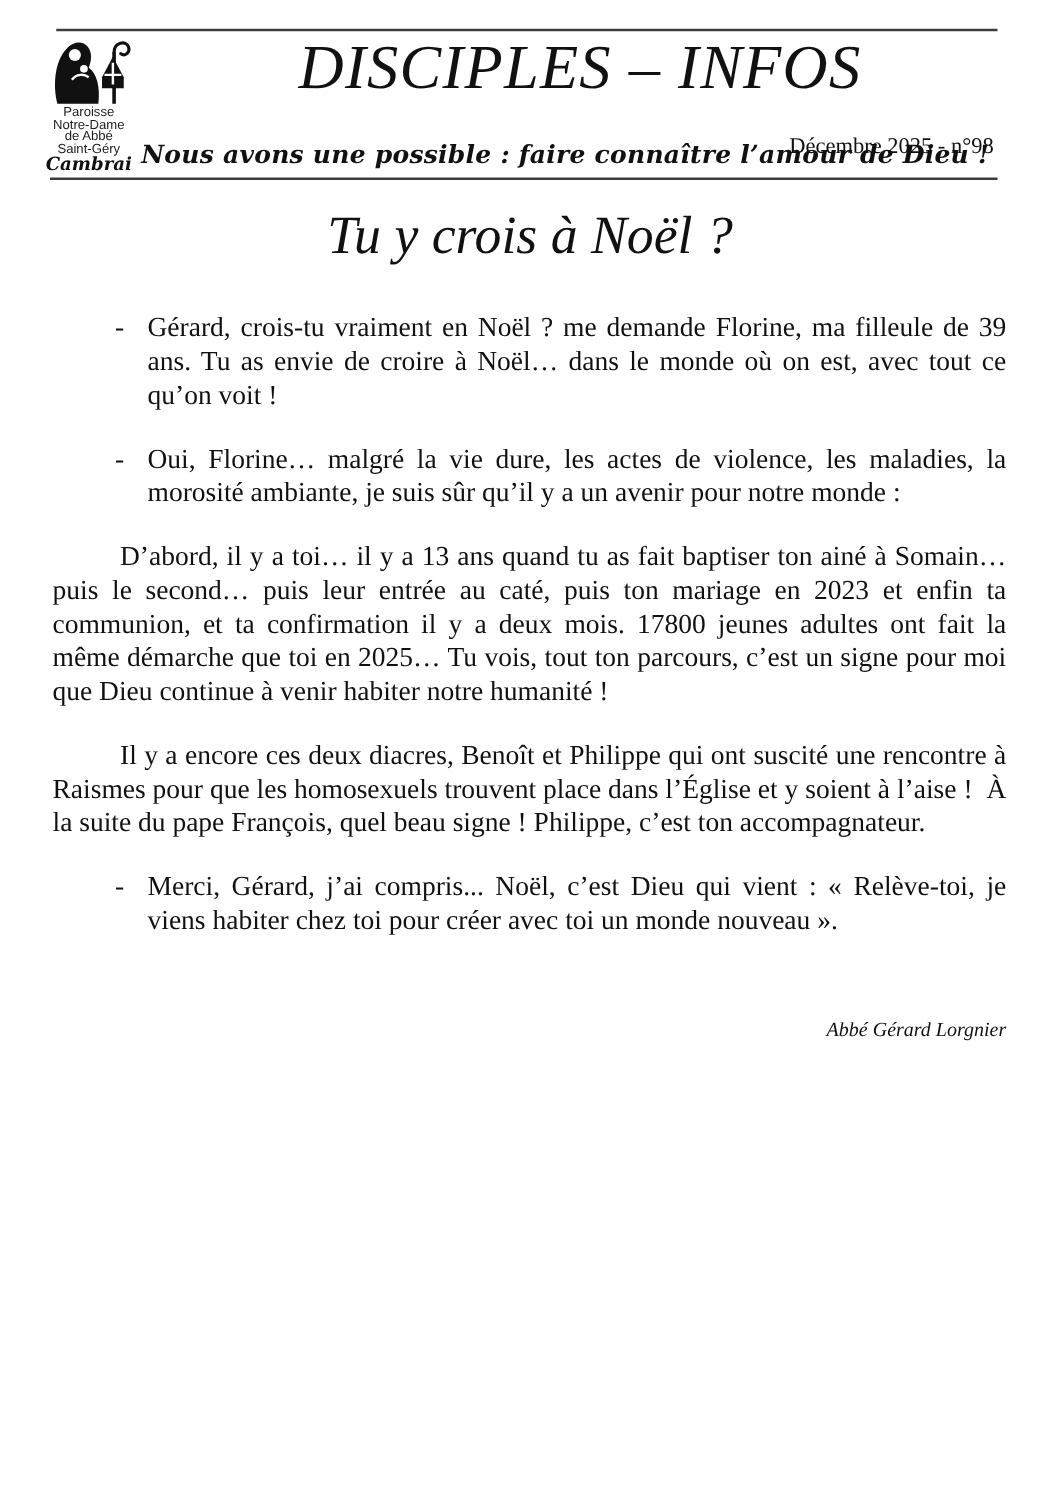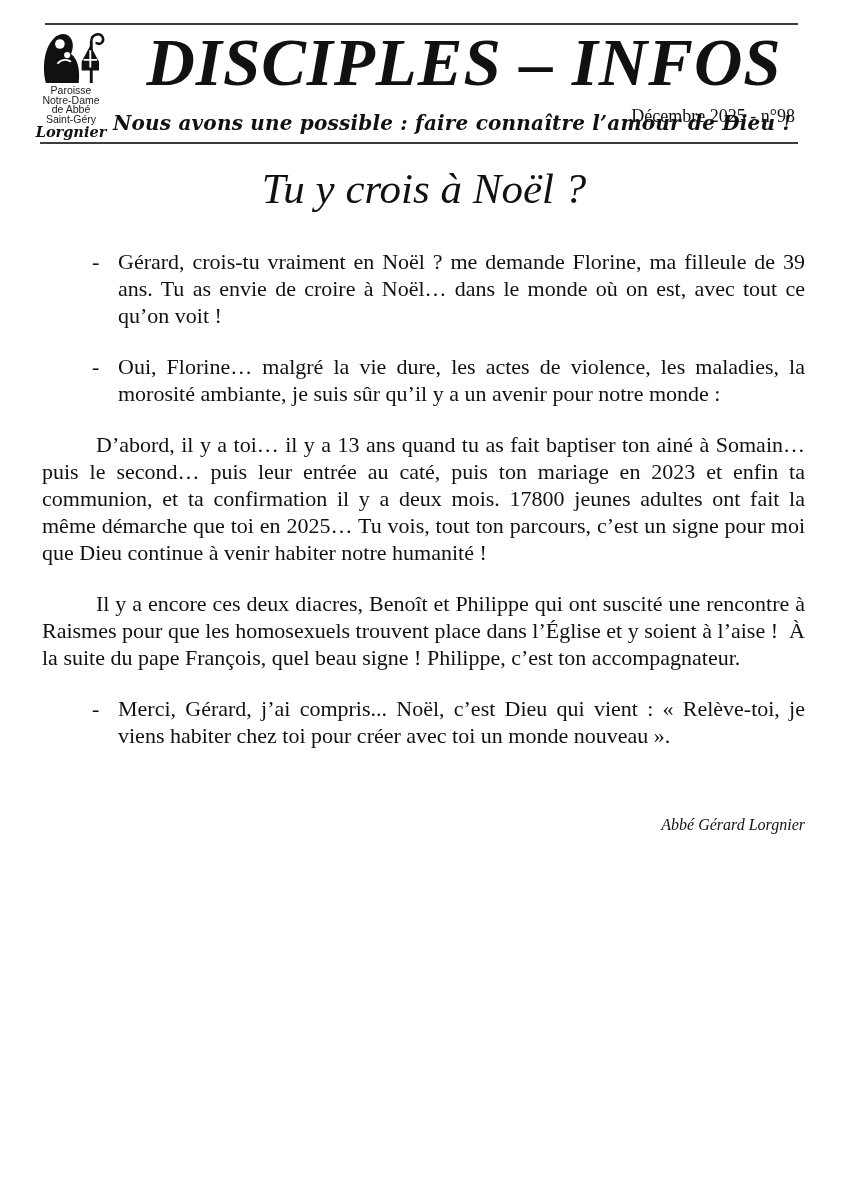--- a/index.html
+++ b/index.html
@@ -33,22 +33,22 @@
     font-size:10.5px;line-height:9.5px;color:#1c1c1c;
     margin-top:1px;letter-spacing:0px;
   }
   .logo-city{
     font-family:"DejaVu Serif", serif;
     font-style:italic;font-weight:bold;
     font-size:14.5px;line-height:13px;margin-top:1px;
   }
   .masthead-title{
     position:absolute;left:118px;width:692px;top:27px;
-    font-style:italic;font-weight:bold;
-    font-size:67px;line-height:1.05;text-align:center;
+    font-style:italic;font-weight:normal;
+    font-size:50px;line-height:1.05;text-align:center;
     letter-spacing:1px;white-space:nowrap;
   }
   .tagline{
     position:absolute;left:113px;top:111px;
     font-family:"DejaVu Serif", serif;
     font-style:italic;font-weight:bold;
     font-size:20px;letter-spacing:0.2px;white-space:nowrap;
   }
   .issue{
     position:absolute;right:53px;top:106px;
@@ -107,21 +107,21 @@
 
         <path d="M49,34 L58,17 L67,34 L67,43 L49,43 Z" fill="#111"></path>
         <path d="M58,22 L58,40 M51,32 L65,32" stroke="#fff" stroke-width="2" fill="none"></path>
       </svg>
       <div class="logo-lines">
           <div>Paroisse</div>
           <div>Notre-Dame</div>
           <div>de Abbé</div>
           <div>Saint-Géry</div>
         </div>
-      <div class="logo-city">Lorgnier</div>
+      <div class="logo-city">Cambrai</div>
     </div>
 
     <h1 class="masthead-title">DISCIPLES – INFOS</h1>
     <div class="tagline">Nous avons une possible : faire connaître l’amour de Dieu !</div>
     <div class="issue">Décembre 2025 - n°98</div>
 
     <div class="rule rule-bottom"></div>
   </header>
 
   <h2 class="article-title">Tu y crois à Noël ?</h2>

